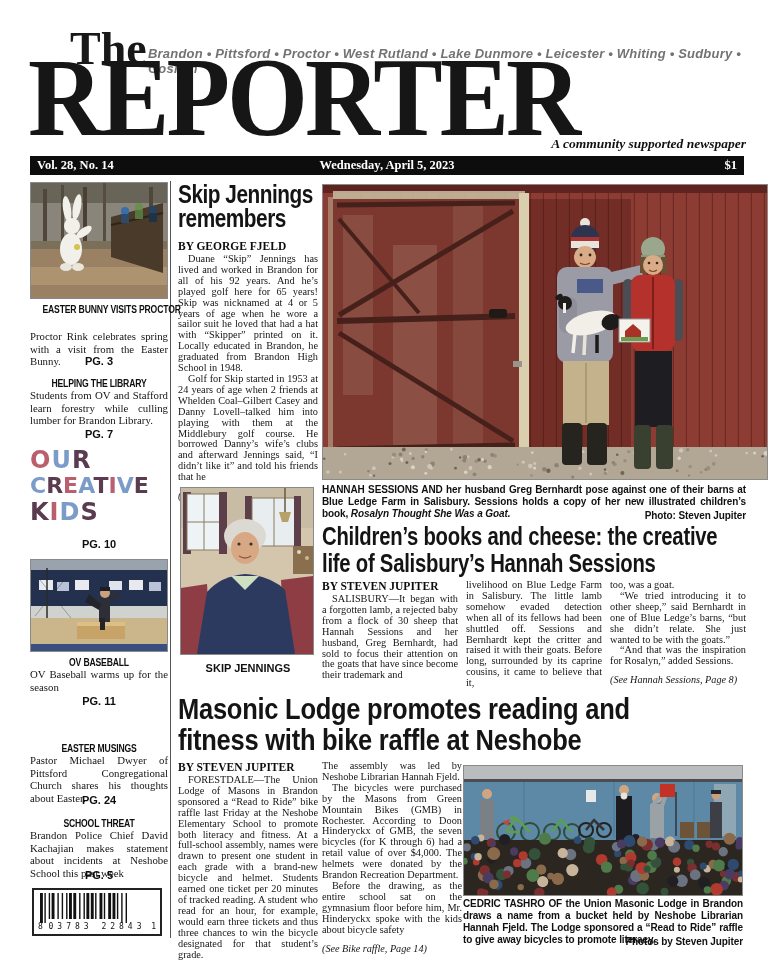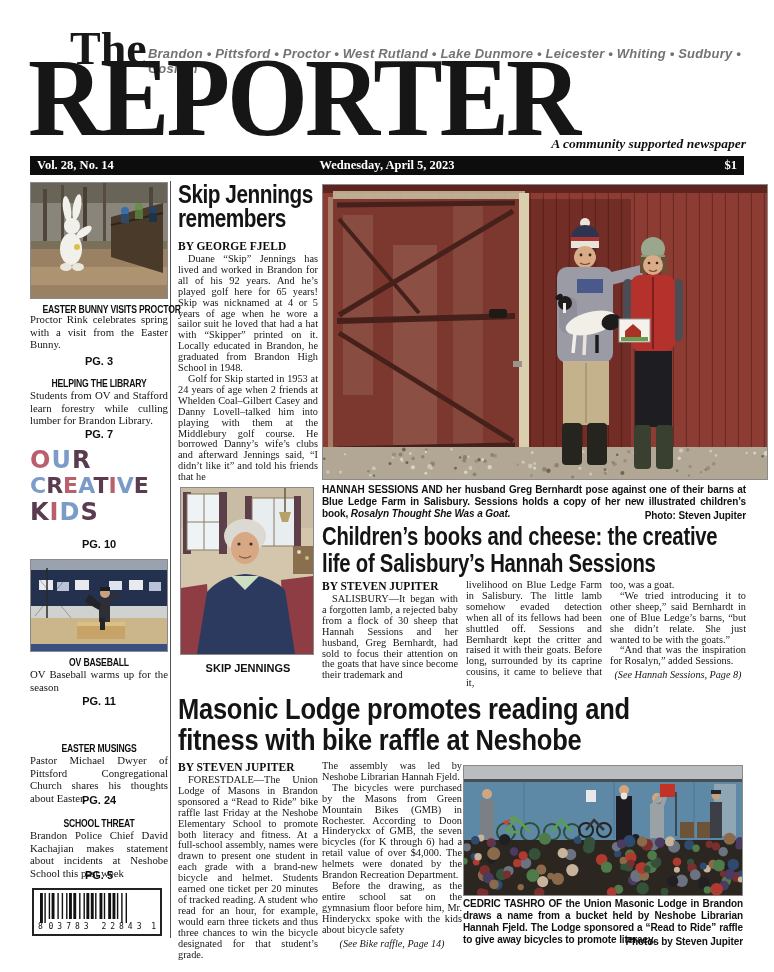--- a/index.html
+++ b/index.html
@@ -36,21 +36,21 @@
   
   .barcode { position:absolute; left:32px; top:888px; width:130px; height:48px; border:2px solid #222; background:#fff; padding:3px 4px 1px 4px; }
   .barcode svg { display:block; }
   .bc-digits { display:flex; justify-content:space-between; font:8px "DejaVu Sans Mono", monospace; color:#111; margin-top:-1px; }
 
   
   .byline { font:bold 11.5px "Liberation Serif", serif; color:#0d0d0d; margin-bottom:2px; }
   .body-txt { font-size:10.3px; line-height:1.06; text-align:justify; color:#151515; }
   .body-txt p { text-indent:10px; }
   .body-txt p.noind { text-indent:0; }
-  .jump { font:italic 10.2px "Liberation Serif", serif; text-align:center; margin-top:2px; text-indent:0 !important; }
+  .jump { font:italic 10.2px "Liberation Serif", serif; text-align:left; margin-top:7px; text-indent:0 !important; }
   .headline { font-family:"Liberation Sans", sans-serif; font-weight:700; color:#141414; transform-origin:top left; }
   .cap { font:bold 10px/1.2 "Liberation Sans", sans-serif; text-align:justify; color:#101010; position:relative; letter-spacing:-.1px; }
   .cap .credit { position:absolute; right:0; bottom:0; font-size:10px; }
   .cap .ital { font-style:italic; }
 
   
   #skip-h { position:absolute; left:178px; top:183px; width:176px; font-size:26px; line-height:.92; letter-spacing:-.6px; transform:scaleX(.8); }
   #skip-body { position:absolute; left:178px; top:240px; width:140px; }
   #skip-capt { position:absolute; left:178px; top:662px; width:140px; font:bold 11px "Liberation Sans", sans-serif; text-align:center; }
 
@@ -108,21 +108,21 @@
       <ellipse cx="46" cy="24" rx="4" ry="13" fill="#f2f0ea" transform="rotate(10 46 24)"></ellipse>
       <circle cx="41" cy="43" r="8" fill="#f2f0ea"></circle>
       <ellipse cx="40" cy="66" rx="11" ry="16" fill="#f2f0ea"></ellipse>
       <ellipse cx="53" cy="49" rx="9" ry="4" fill="#f2f0ea" transform="rotate(-35 53 49)"></ellipse>
       <ellipse cx="35" cy="84" rx="6" ry="4" fill="#e9e6de"></ellipse>
         <ellipse cx="47" cy="84" rx="6" ry="4" fill="#e9e6de"></ellipse>
       <circle cx="46" cy="64" r="3" fill="#d8c24a"></circle>
     </svg>
   </div>
   <div class="sb sb-h" style="top:303px;">EASTER BUNNY VISITS PROCTOR</div>
-  <div class="sb sb-t" style="top:313px;">Proctor Rink celebrates spring with a visit from the Easter Bunny.</div>
+  <div class="sb sb-t" style="top:330px;">Proctor Rink celebrates spring with a visit from the Easter Bunny.</div>
   <div class="sb sb-pg" style="top:355px;">PG. 3</div>
 
   <div class="sb sb-h" style="top:377px;">HELPING THE LIBRARY</div>
   <div class="sb sb-t" style="top:389px;">Students from OV and Stafford learn forestry while culling lumber for Brandon Library.</div>
   <div class="sb sb-pg" style="top:428px;">PG. 7</div>
 
   <div class="ck" id="ck-logo">
       <div class="ck-line"><span style="color: rgb(185, 95, 109);">O</span><span style="color: rgb(123, 156, 200);">U</span><span style="color: rgb(90, 59, 80);">R</span></div>
       <div class="ck-line"><span style="color: rgb(123, 156, 200);">C</span><span style="color: rgb(90, 59, 80);">R</span><span style="color: rgb(185, 95, 109);">E</span><span style="color: rgb(123, 156, 200);">A</span><span style="color: rgb(90, 59, 80);">T</span><span style="color: rgb(185, 95, 109);">I</span><span style="color: rgb(123, 156, 200);">V</span><span style="color: rgb(90, 59, 80);">E</span></div>
       <div class="ck-line"><span style="color: rgb(90, 59, 80);">K</span><span style="color: rgb(185, 95, 109);">I</span><span style="color: rgb(123, 156, 200);">D</span><span style="color: rgb(90, 59, 80);">S</span></div>

